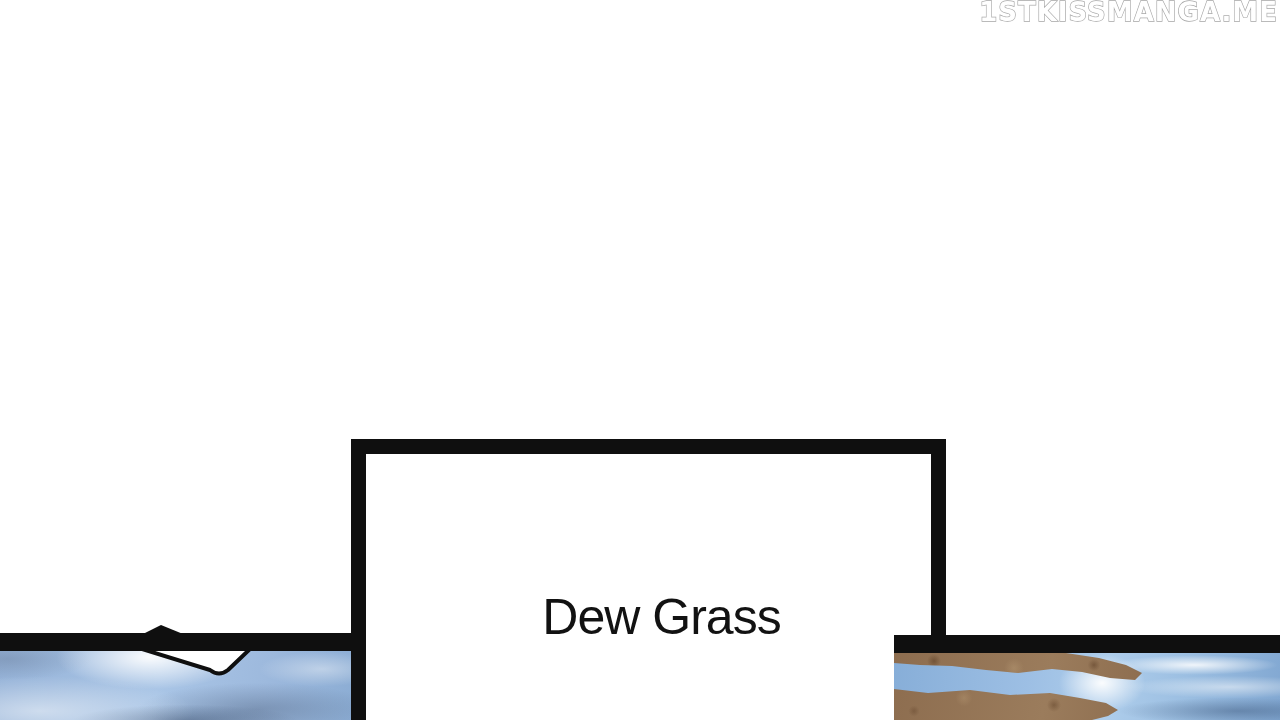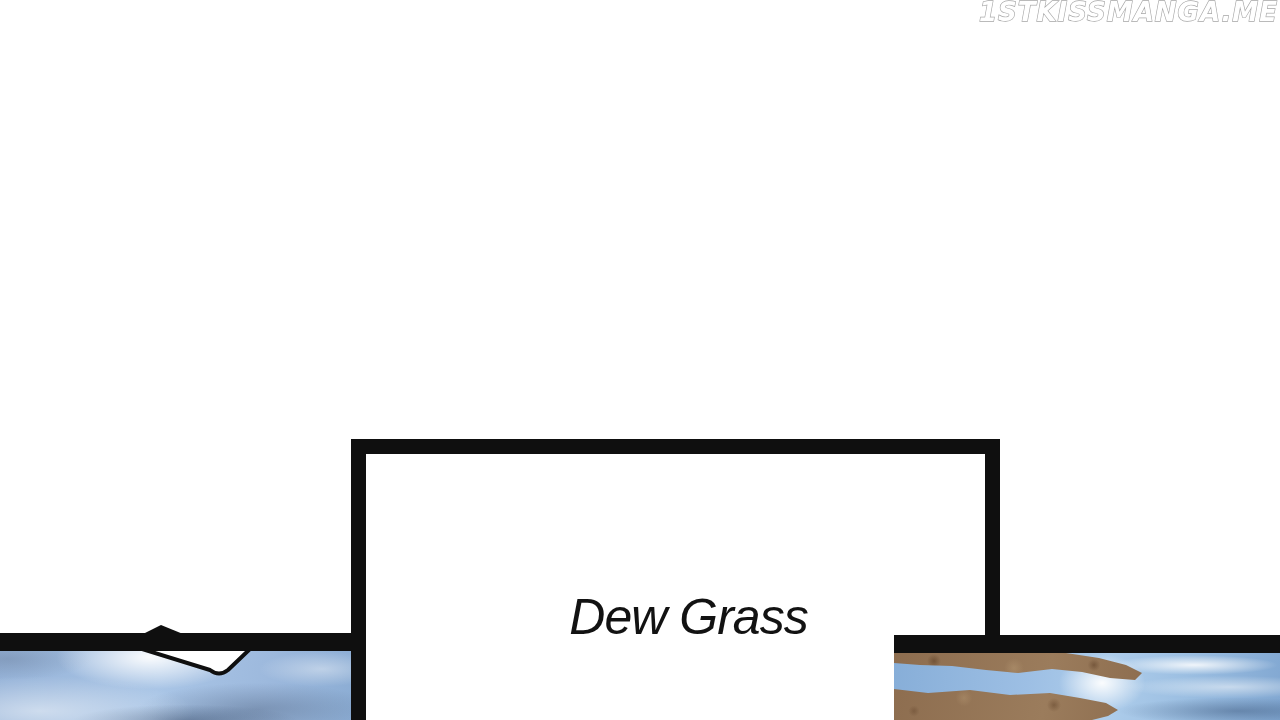--- a/index.html
+++ b/index.html
@@ -2,21 +2,20 @@
 <html style="--ink: #0f0f0f; --paper: #ffffff; --watermark-fill: #ffffff; --watermark-outline: #a6a6a6; --caption-text: #121212; --water-base: #a3c0e2; --rock-base: #937254; --stream-blue: #8ab2dc;"><head>
 <meta charset="utf-8">
 <style>
   html,body{margin:0;padding:0;}
   .page{
     position:relative;
     width:1280px;height:720px;
     background:var(--paper,#ffffff);
     overflow:hidden;
     font-family:"DejaVu Sans", sans-serif;
-    font-style:italic;
   }
 
   
   .watermark{
     position:absolute;top:-3px;right:2px;
     font-size:26px;font-weight:700;letter-spacing:1px;
     color:var(--watermark-fill,#fff);
     -webkit-text-stroke:1.3px var(--watermark-outline,#a6a6a6);
     paint-order:stroke fill;
     white-space:nowrap;
@@ -44,21 +43,21 @@
   .fin{position:absolute;left:138px;top:-3px;}
   .fin-tip{
     position:absolute;left:143px;top:-8px;width:40px;height:9px;
     background:var(--ink,#0f0f0f);
     clip-path:polygon(0 100%,45% 0,100% 100%);
   }
 
   
   .caption-box{
     position:absolute;left:351px;top:439px;
-    width:649px;height:281px;
+    width:595px;height:281px;
     background:var(--paper,#ffffff);
     border:15px solid var(--ink,#0f0f0f);
     border-bottom:none;
     box-sizing:border-box;
   }
   .caption-text{
     position:absolute;left:0;top:140px;width:100%;
     text-align:center;
     transform:translateX(13px);
     font-family:cursive, sans-serif;

